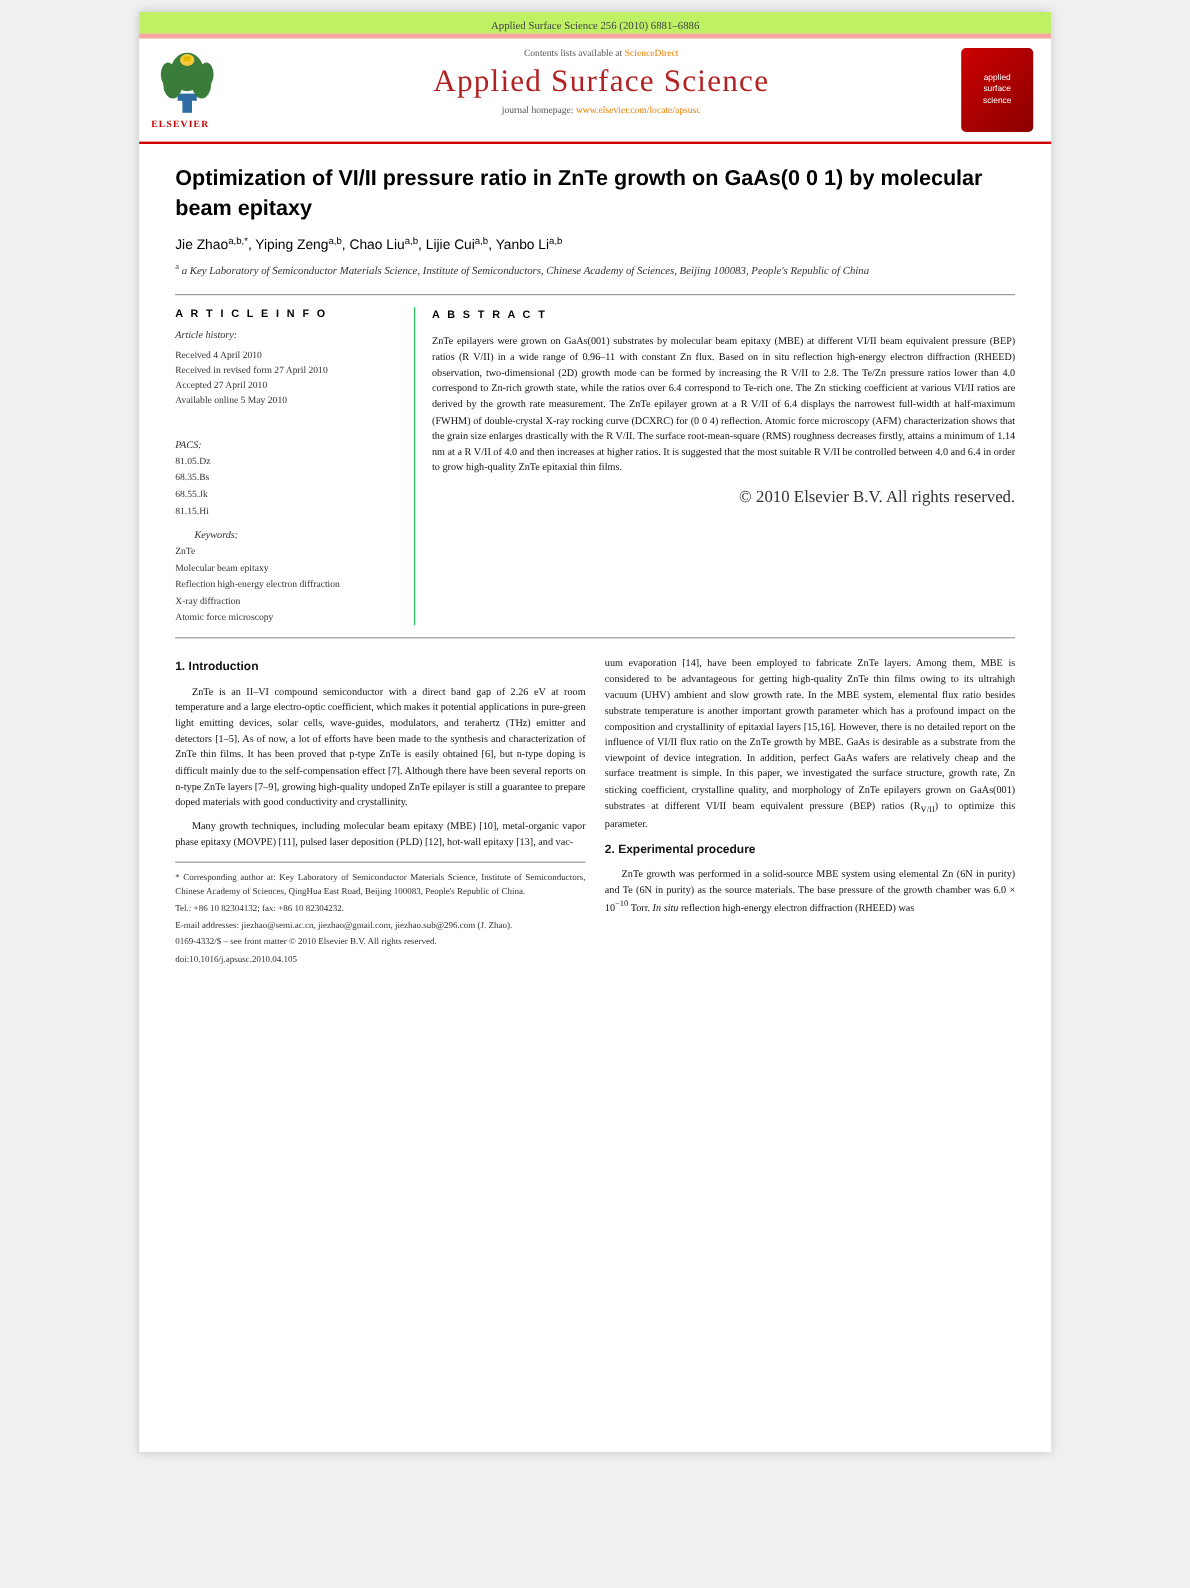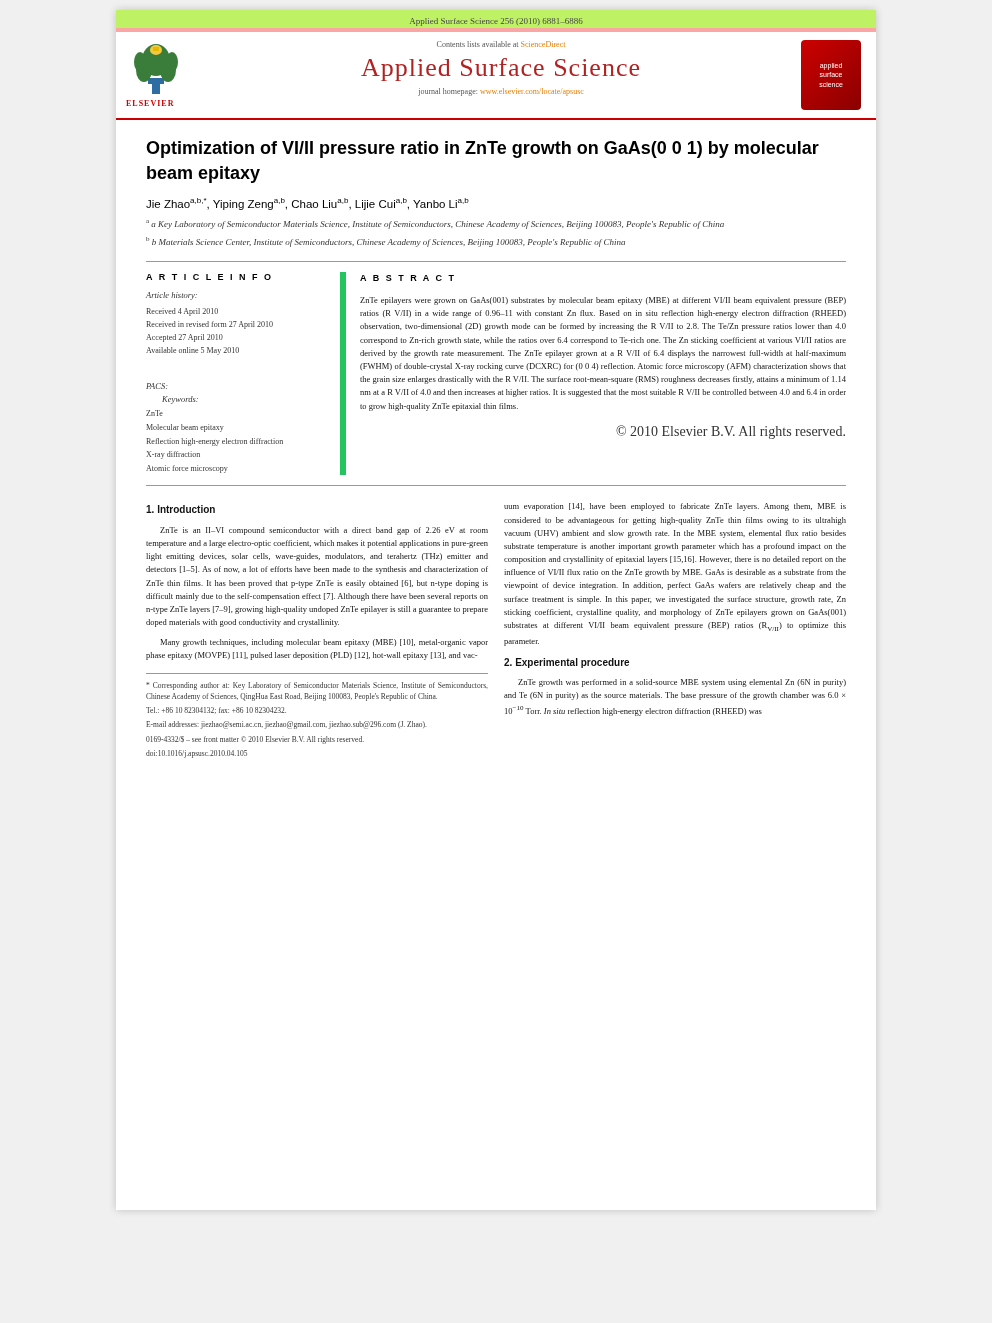--- a/index.html
+++ b/index.html
@@ -156,21 +156,21 @@
       border-top: 1px solid #999;
       border-bottom: 1px solid #999;
       padding: 10px 0;
       margin-bottom: 14px;
     }
     .article-info {
       width: 200px;
       flex-shrink: 0;
       font-size: 8.5px;
       color: #333;
-      border-right: 6px solid #22c55e;
+      border-right: 1px solid #22c55e;
       padding-right: 12px;
     }
     .info-section-title {
       font-size: 9px;
       font-weight: bold;
       letter-spacing: 2px;
       text-transform: uppercase;
       color: #000;
       margin-bottom: 8px;
       font-family: Arial, sans-serif;
@@ -329,39 +329,42 @@
     <div class="article-title">Optimization of VI/II pressure ratio in ZnTe growth on GaAs(0 0 1) by molecular beam epitaxy</div>
 
     <div class="authors">
       Jie Zhao<span class="author-sup">a,b,*</span>, Yiping Zeng<span class="author-sup">a,b</span>, Chao Liu<span class="author-sup">a,b</span>, Lijie Cui<span class="author-sup">a,b</span>, Yanbo Li<span class="author-sup">a,b</span>
     </div>
 
     <div class="affiliations">
       <div class="affil-line">
         <span class="affil-sup">a</span> <span>a Key Laboratory of Semiconductor Materials Science, Institute of Semiconductors, Chinese Academy of Sciences, Beijing 100083, People's Republic of China</span>
       </div>
-      <div class="affil-line">
-        <span class="affil-sup">b</span> <span>b Materials Science Center, Institute of Semiconductors, Chinese Academy of Sciences, Beijing 100083, People's Republic of China</span>
-      </div>
     </div>
 
     <div class="info-abstract">
 
       <div class="article-info">
         <div class="info-section-title">A R T I C L E   I N F O</div>
 
         <div class="info-label">Article history:</div>
         <div class="info-dates">
           <div>Received 4 April 2010</div>
           <div>Received in revised form 27 April 2010</div>
           <div>Accepted 27 April 2010</div>
           <div>Available online 5 May 2010</div>
         </div>
 
         <div class="info-pacs-title">PACS:</div>
+        <div class="info-pacs">
+          <div>81.05.Dz</div>
+          <div>68.35.Bs</div>
+          <div>68.55.Jk</div>
+          <div>81.15.Hi</div>
+        </div>
 
         <div class="info-keywords-title">Keywords:</div>
         <div class="info-keywords">
           <div>ZnTe</div>
           <div>Molecular beam epitaxy</div>
           <div>Reflection high-energy electron diffraction</div>
           <div>X-ray diffraction</div>
           <div>Atomic force microscopy</div>
         </div>
       </div>

